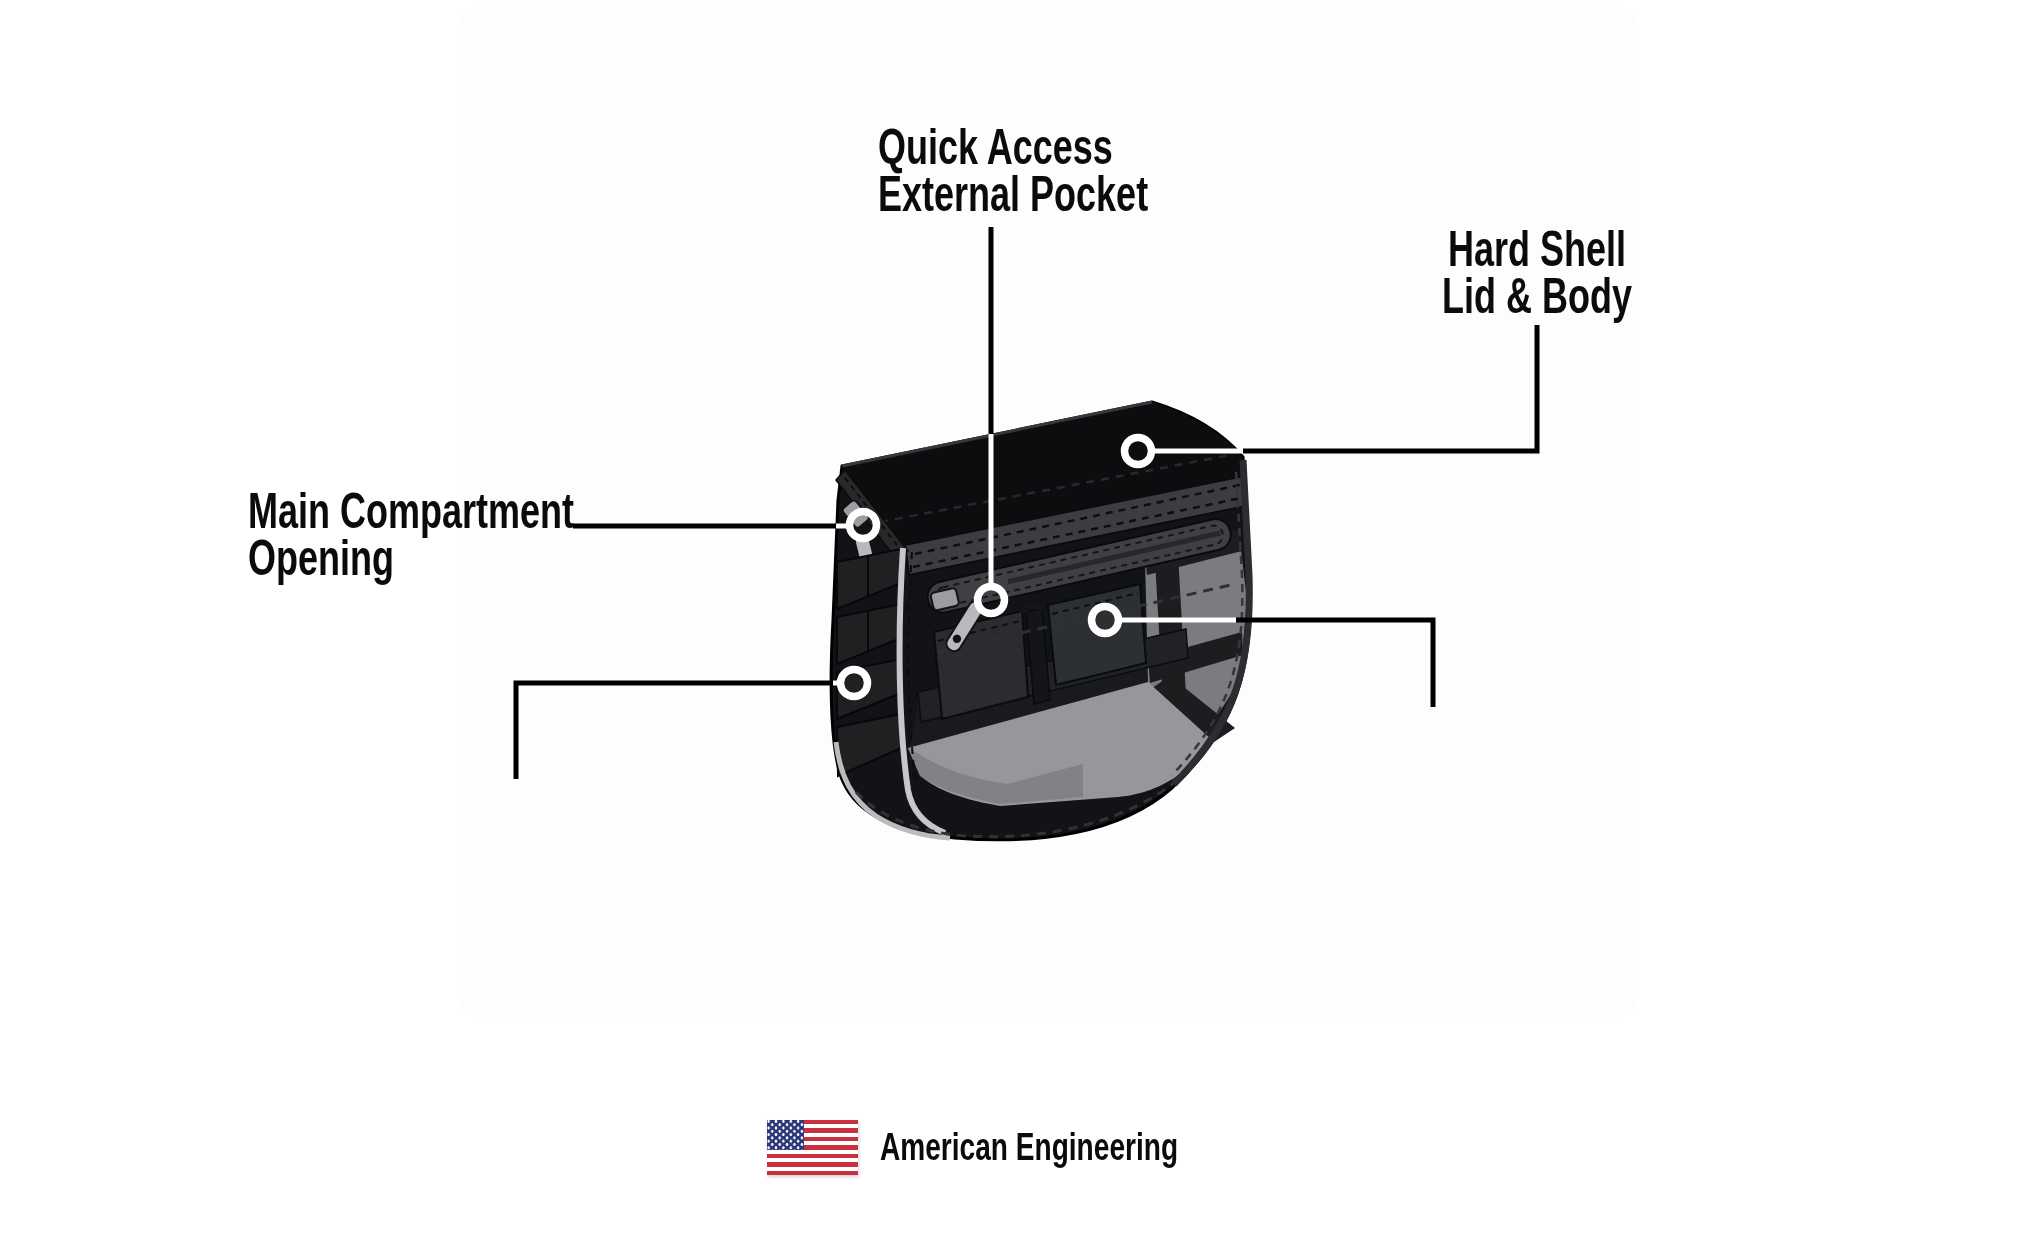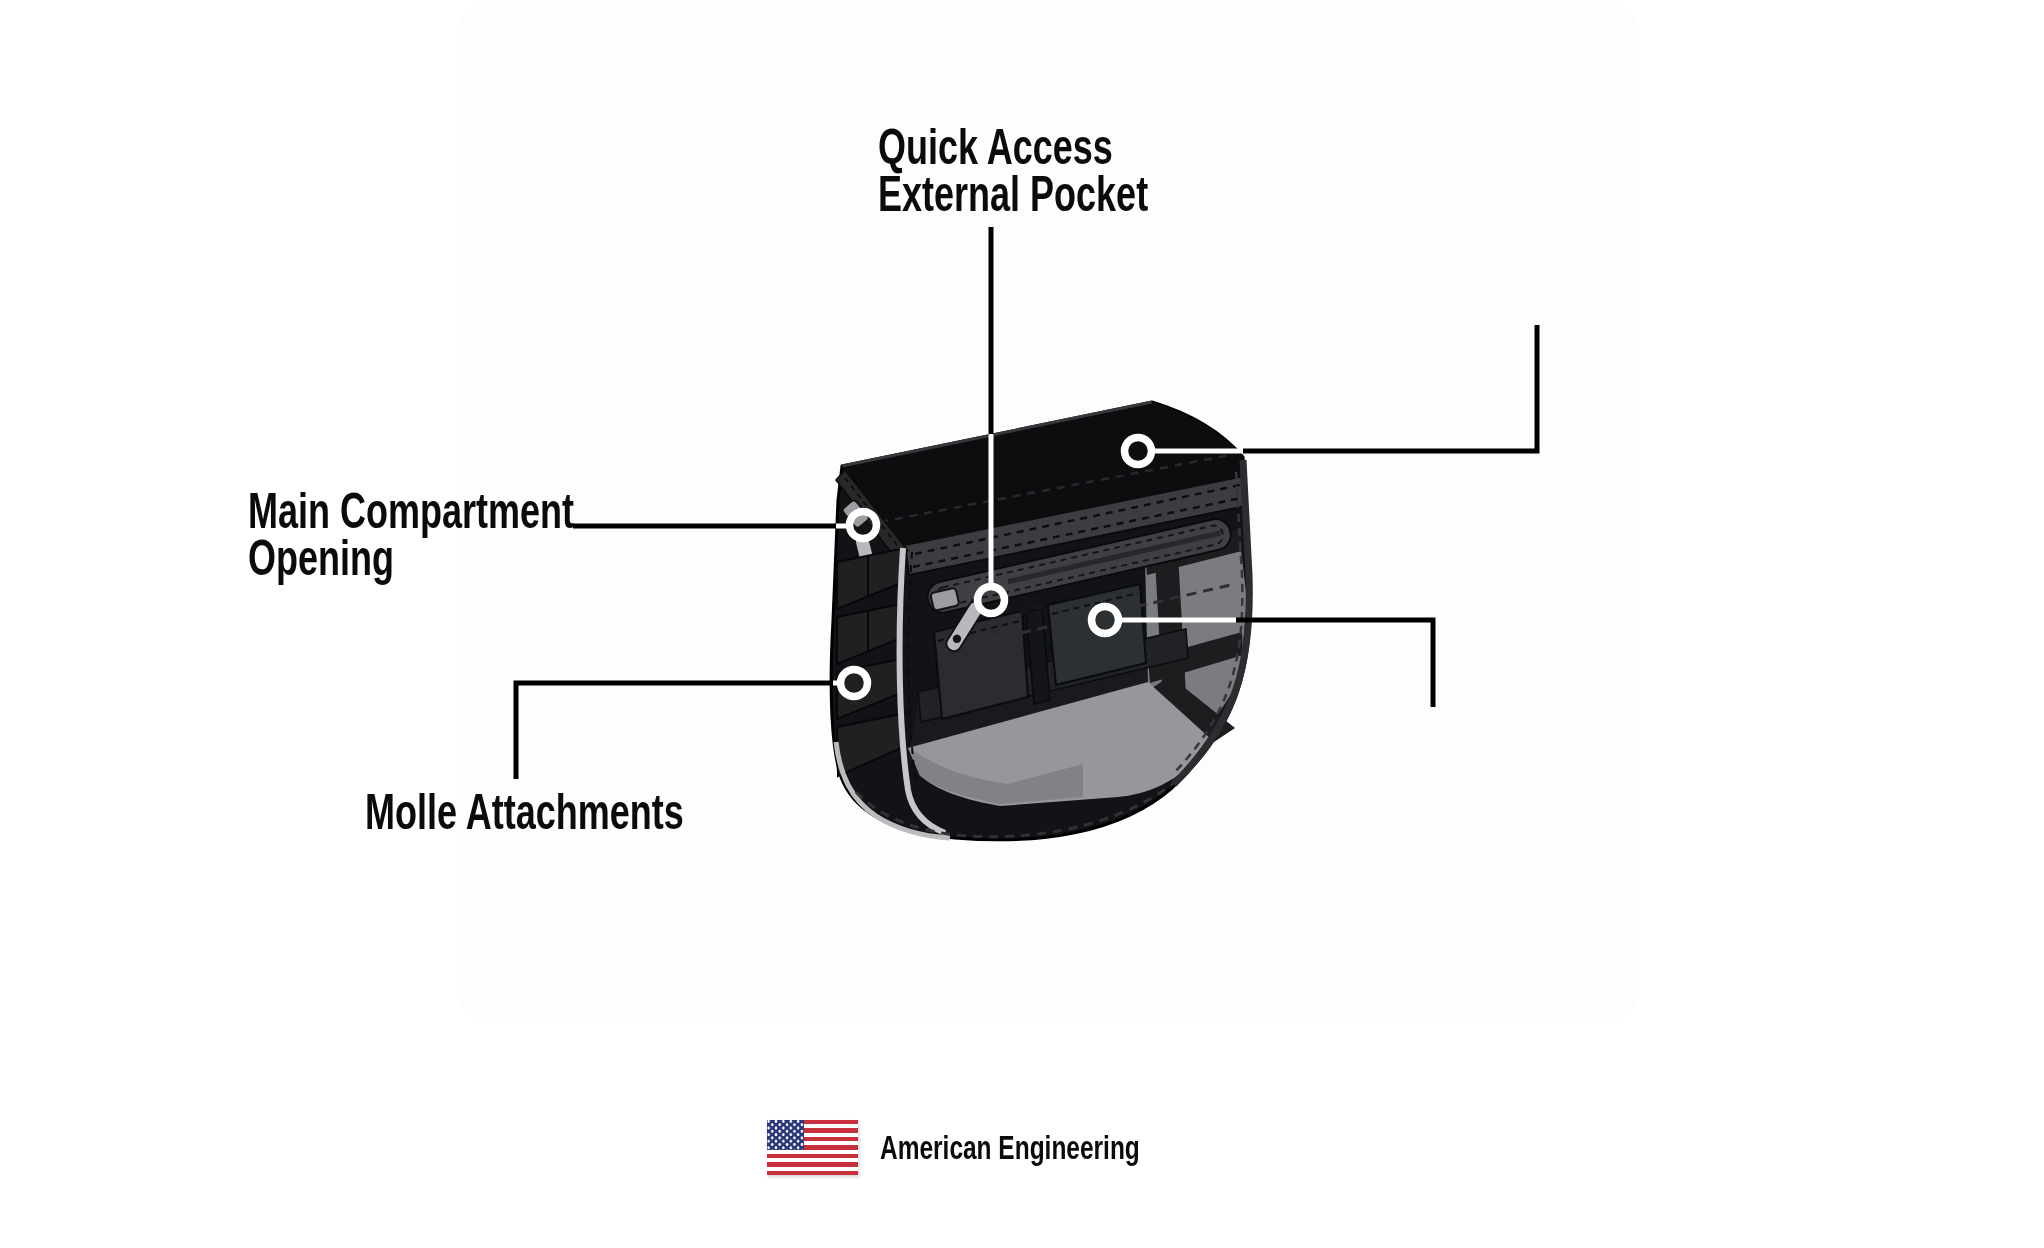--- a/index.html
+++ b/index.html
@@ -26,21 +26,21 @@
   .lbl .inner{
     display:inline-block;
     transform:scaleX(0.72);
   }
   .lbl.left .inner{transform-origin:left top;}
   .lbl.center{text-align:center;}
   .lbl.center .inner{transform-origin:center top;}
   .lbl span{display:block;}
   #footer-label{
     position:absolute;left:880px;top:1123px;
-    color:#0b0b0b;font-weight:700;font-size:34px;line-height:48px;white-space:nowrap;
+    color:#0b0b0b;font-weight:700;font-size:39px;line-height:48px;white-space:nowrap;
   }
   #footer-label .inner{display:inline-block;transform:scaleX(0.72);transform-origin:left top;}
   #us-flag{
     position:absolute;left:767px;top:1120px;width:91px;height:55px;
     background:repeating-linear-gradient(to bottom,
       #c8303e 0px, #c8303e 4.23px,
       #ffffff 4.23px, #ffffff 8.46px);
     box-shadow:1px 2px 3px rgba(0,0,0,0.18);
   }
   #us-flag .canton{
@@ -175,33 +175,34 @@
     </g>
   </svg>
 
   <div class="lbl left" style="left:878px;top:124px;">
     <div class="inner">
       <span>Quick Access</span>
       <span>External Pocket</span>
     </div>
   </div>
 
+  <div class="lbl center" style="left:1307px;top:226px;width:460px;">
+    <div class="inner">
+      <span>Hard Shell</span>
+      <span>Lid &amp; Body</span>
+    </div>
+  </div>
 
   <div class="lbl left" style="left:248px;top:488px;">
     <div class="inner">
       <span>Main Compartment</span>
       <span>Opening</span>
     </div>
   </div>
 
-  <div class="lbl left" style="left:365px;top:789px;">
-    <div class="inner">
-      <span>Molle Attachments</span>
-    </div>
-  </div>
 
 
   <div id="us-flag">
     <div class="canton"></div>
   </div>
   <div id="footer-label">
     <span class="inner">American Engineering</span>
   </div>
 
 </div>

